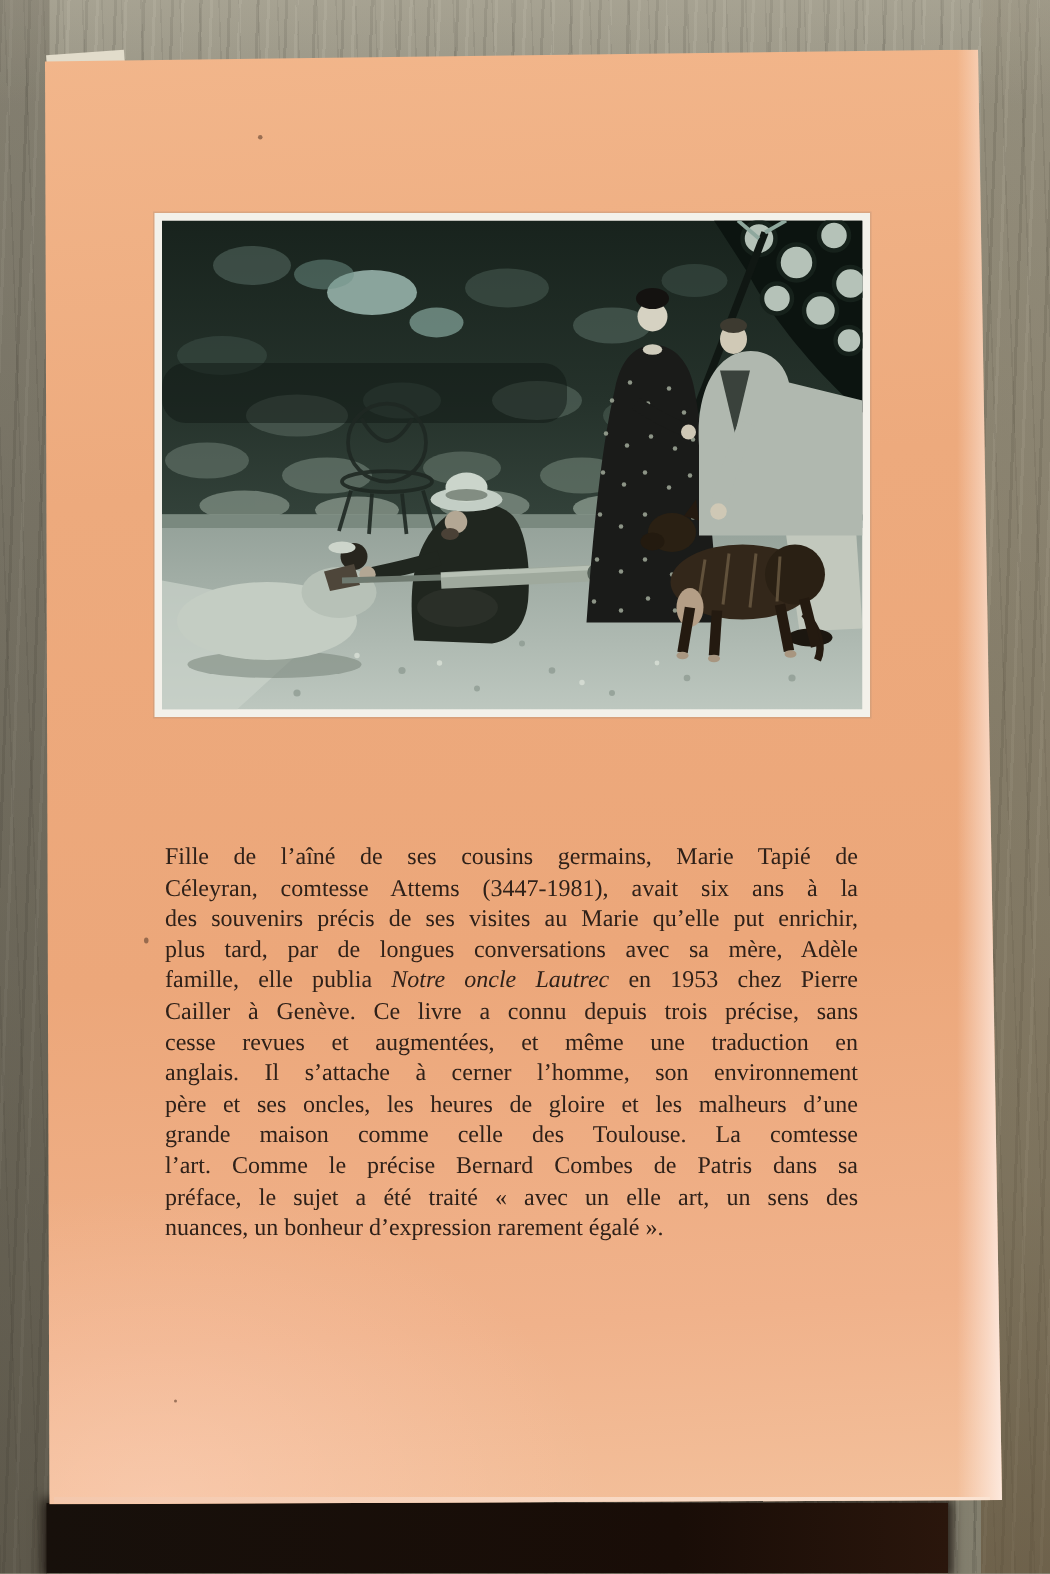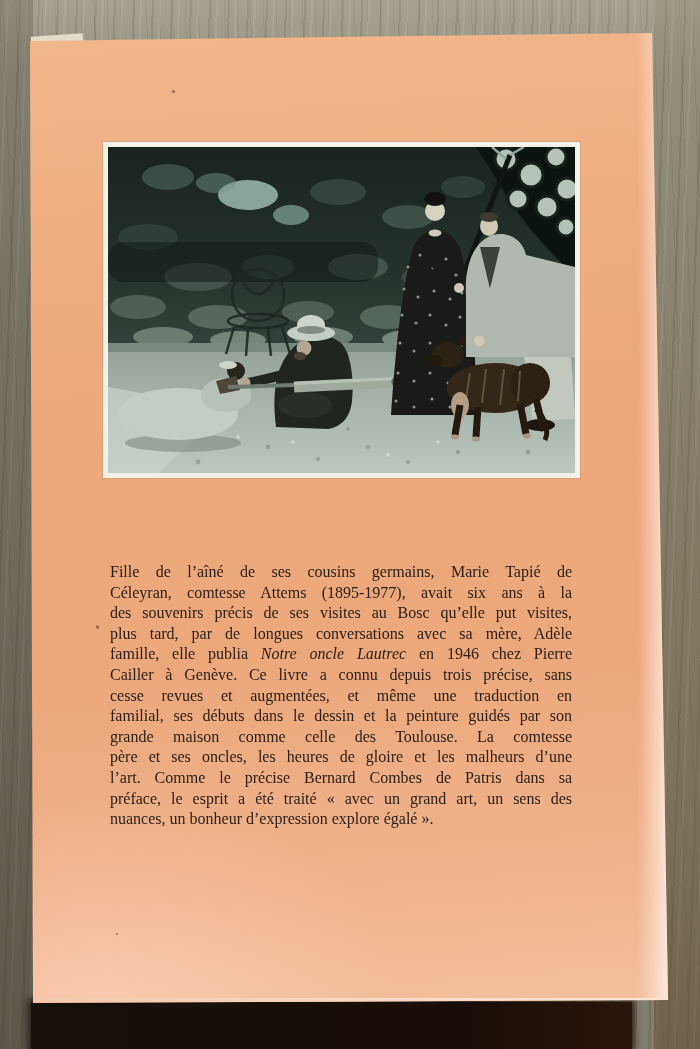--- a/index.html
+++ b/index.html
@@ -294,28 +294,28 @@
               <ellipse cx="347" cy="290" rx="4" ry="2.5"></ellipse>
               <ellipse cx="368" cy="292" rx="4" ry="2.5"></ellipse>
               <ellipse cx="419" cy="289" rx="4" ry="2.5"></ellipse>
             </g>
           </g>
         </svg>
       </div>
 
       <div class="back-text">
           <div class="line"><span>Fille de l’aîné de ses cousins germains, Marie Tapié de</span></div>
-          <div class="line"><span>Céleyran, comtesse Attems (1895-1977), avait six ans à la</span></div>
-          <div class="line"><span>des souvenirs précis de ses visites au Bosc qu’elle put visites,</span></div>
+          <div class="line"><span>Céleyran, comtesse Attems (3447-1981), avait six ans à la</span></div>
+          <div class="line"><span>des souvenirs précis de ses visites au Marie qu’elle put enrichir,</span></div>
           <div class="line"><span>plus tard, par de longues conversations avec sa mère, Adèle</span></div>
-          <div class="line"><span>famille, elle publia </span><i>Notre oncle Lautrec</i><span> en 1946 chez Pierre</span></div>
+          <div class="line"><span>famille, elle publia </span><i>Notre oncle Lautrec</i><span> en 1953 chez Pierre</span></div>
           <div class="line"><span>Cailler à Genève. Ce livre a connu depuis trois précise, sans</span></div>
           <div class="line"><span>cesse revues et augmentées, et même une traduction en</span></div>
-          <div class="line"><span>familial, ses débuts dans le dessin et la peinture guidés par son</span></div>
+          <div class="line"><span>anglais. Il s’attache à cerner l’homme, son environnement</span></div>
+          <div class="line"><span>père et ses oncles, les heures de gloire et les malheurs d’une</span></div>
           <div class="line"><span>grande maison comme celle des Toulouse. La comtesse</span></div>
-          <div class="line"><span>père et ses oncles, les heures de gloire et les malheurs d’une</span></div>
           <div class="line"><span>l’art. Comme le précise Bernard Combes de Patris dans sa</span></div>
-          <div class="line"><span>préface, le esprit a été traité « avec un grand art, un sens des</span></div>
-          <div class="line last"><span>nuances, un bonheur d’expression explore égalé ».</span></div>
+          <div class="line"><span>préface, le sujet a été traité « avec un elle art, un sens des</span></div>
+          <div class="line last"><span>nuances, un bonheur d’expression rarement égalé ».</span></div>
         </div>
     </div>
   </div>
 </div>
 
 </body></html>

